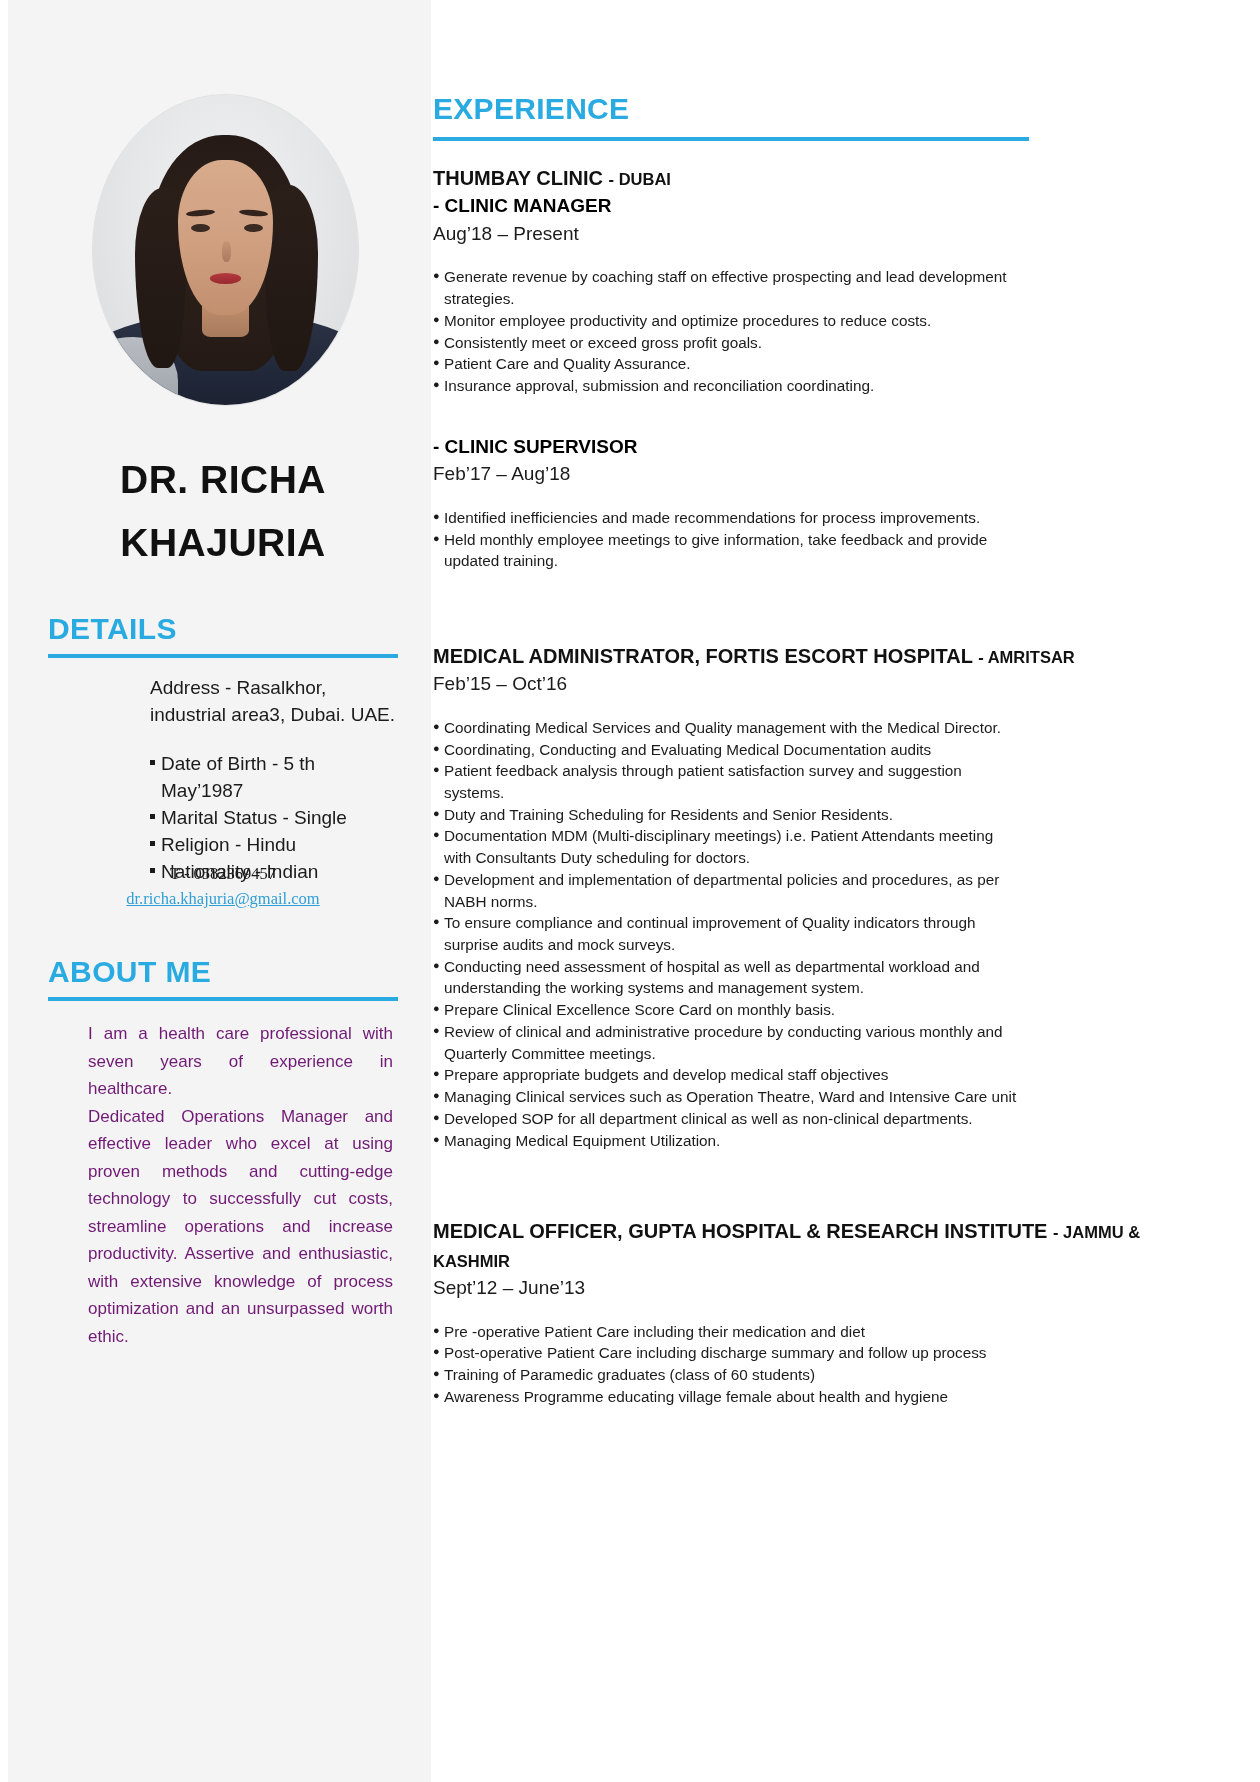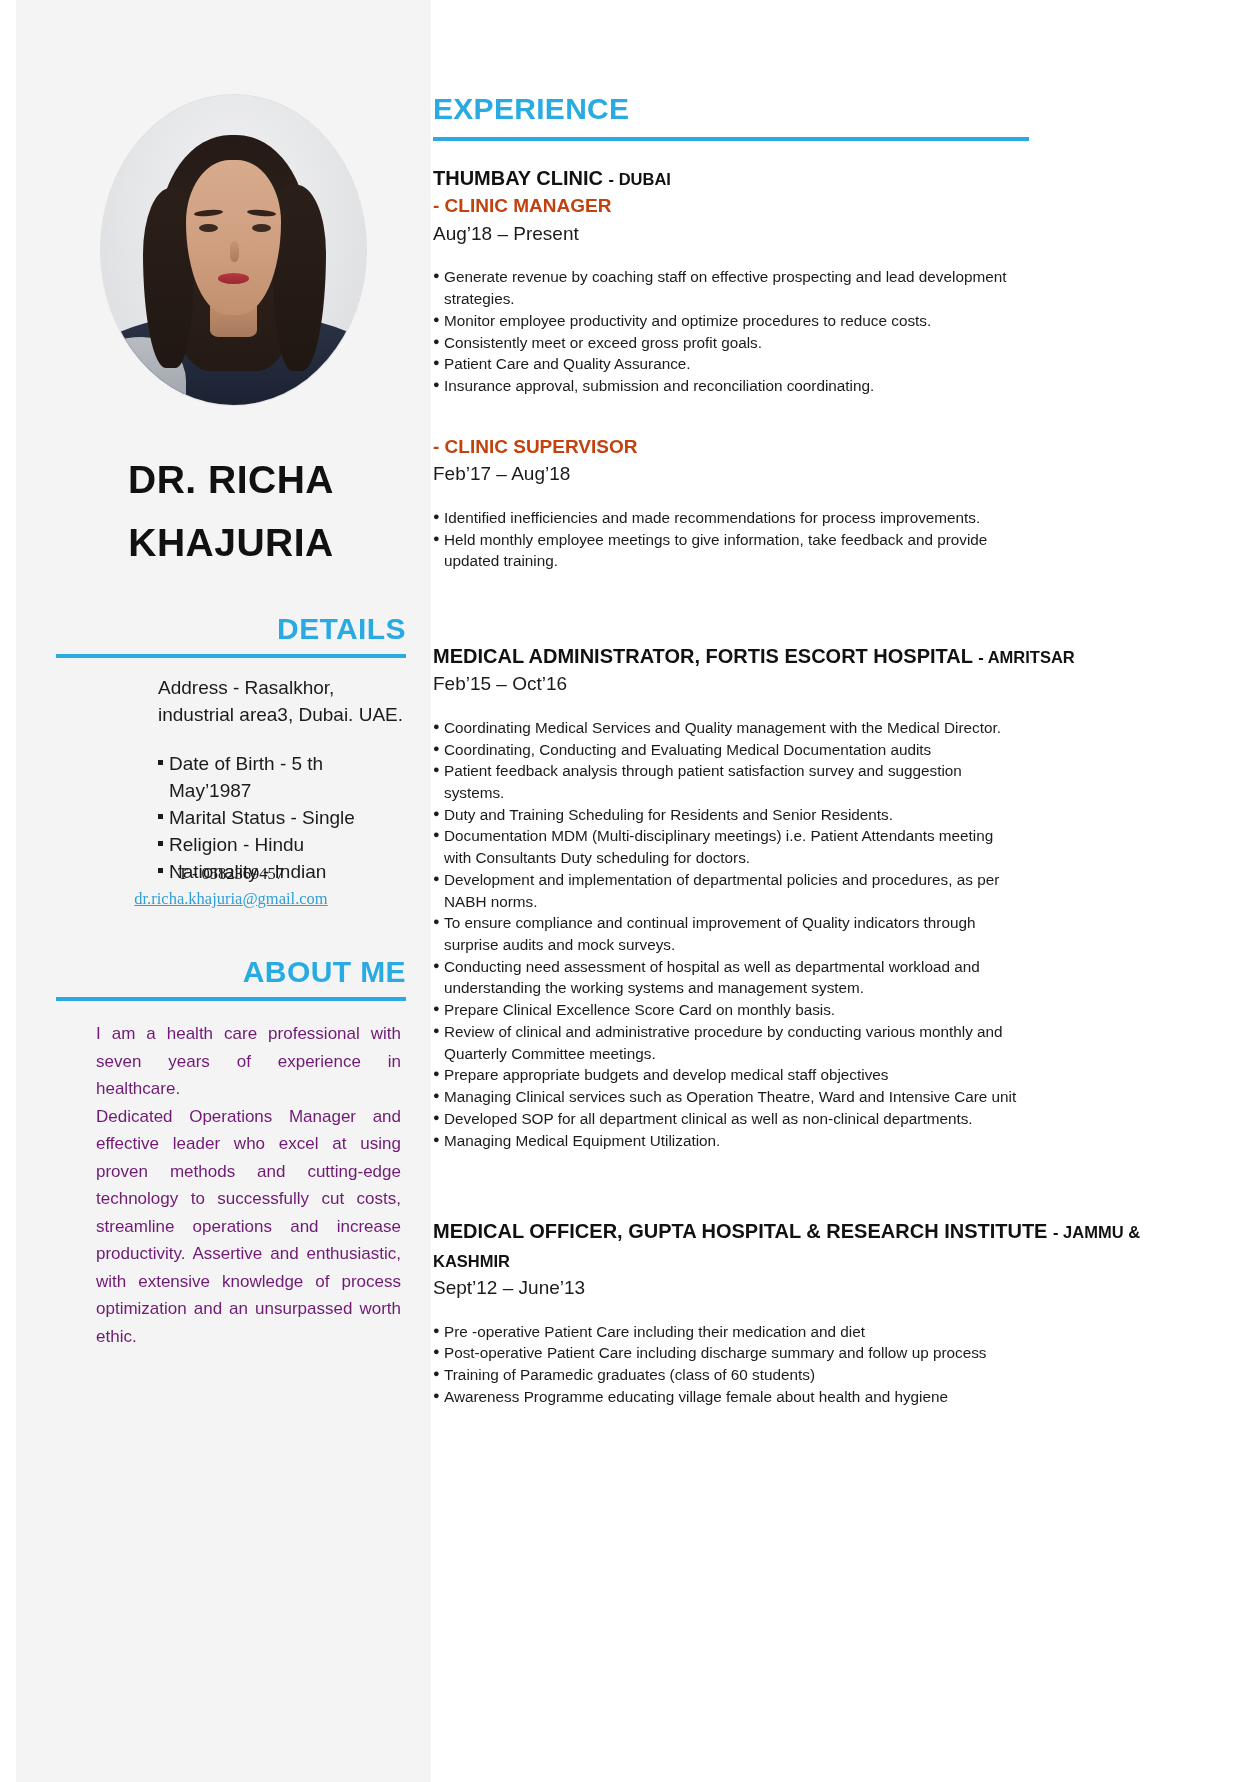--- a/index.html
+++ b/index.html
@@ -15,21 +15,21 @@
     position: relative;
     width: 1260px;
     height: 1782px;
     background: #ffffff;
     overflow: hidden;
   }
 
   
   #left-column {
     position: absolute;
-    left: 16px; top: 0;
+    left: 8px; top: 0;
     width: 430px;
     height: 1782px;
     background: #f4f4f4;
     border-right: 1px solid #d946ef;
   }
 
   #photo-wrap {
     position: absolute;
     left: 85px;
     top: 95px;
@@ -119,21 +119,21 @@
   .name-line {
     font-size: 39px;
     font-weight: 700;
     letter-spacing: 0.5px;
     color: #111111;
     line-height: 1.62;
   }
 
   .sec-head-wrap { position: absolute; width: 350px; left: 40px; }
   .sec-head {
-    text-align: right;
+    text-align: left;
     color: #29ABE2;
     font-size: 30px;
     font-weight: 700;
     letter-spacing: 0.4px;
     line-height: 1.1;
   }
   .sec-rule {
     margin-top: 9px;
     height: 4px;
     background: #29ABE2;
@@ -224,21 +224,21 @@
     color: #111111;
     line-height: 1.42;
   }
   .job-title .loc {
     font-size: 16.5px;
     font-weight: 700;
   }
   .job-role {
     font-size: 19px;
     font-weight: 700;
-    color: #c2410c;
+    color: #000000;
     line-height: 1.45;
   }
   .job-dates {
     font-size: 19px;
     color: #1b1b1b;
     line-height: 1.5;
     margin-bottom: 18px;
   }
   .bullets {
     list-style: none;

